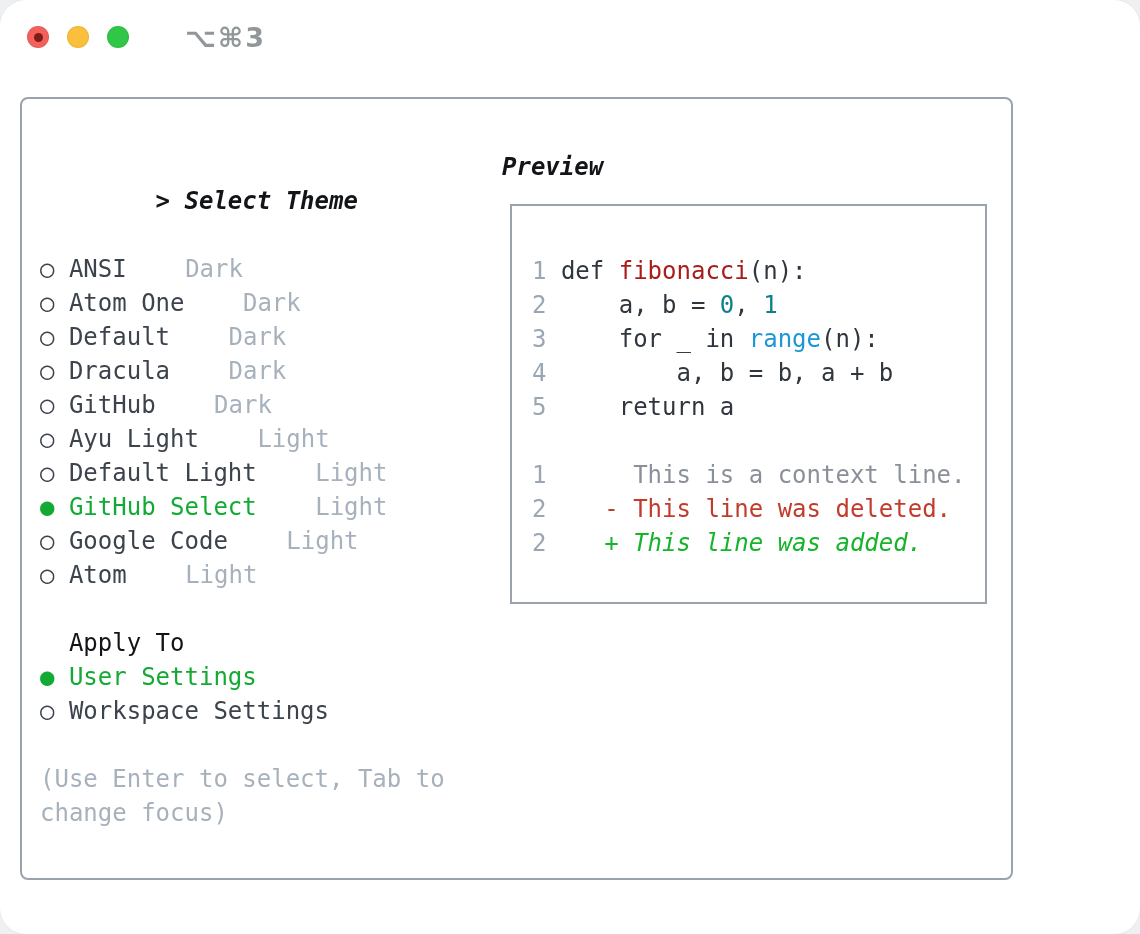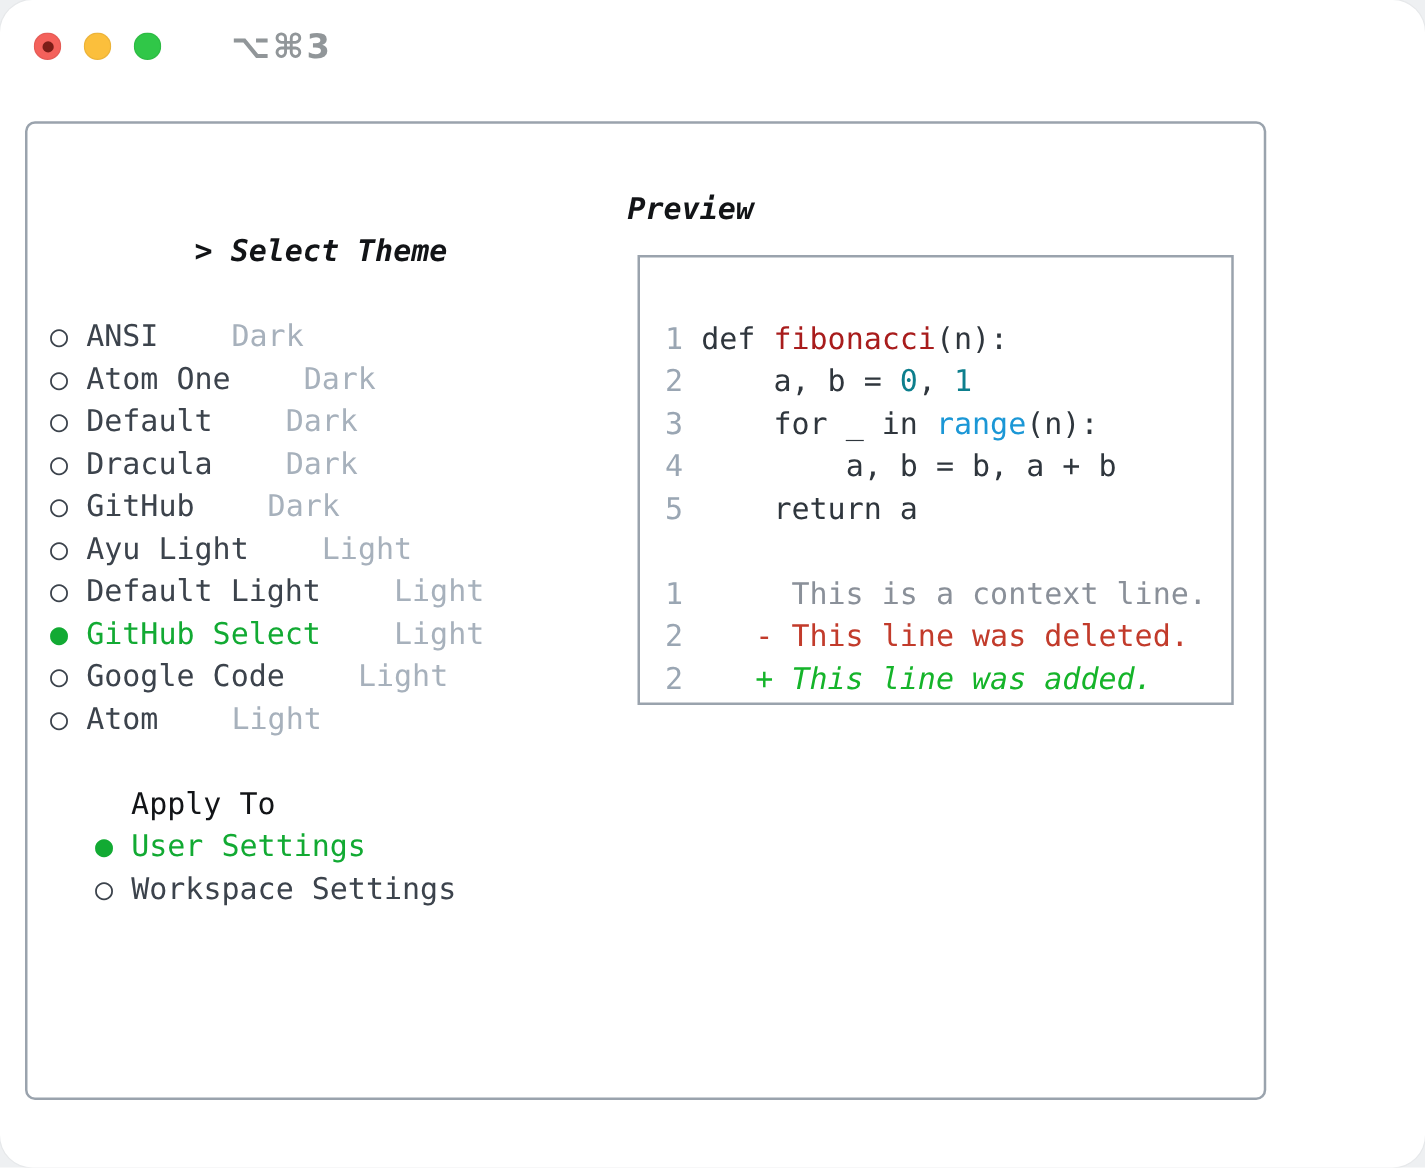--- a/index.html
+++ b/index.html
@@ -37,24 +37,24 @@
   .panel{position:absolute;left:20px;top:97px;width:993px;height:783px;background:#fff;border:2px solid var(--panel-border);border-radius:8px;display:flex;padding:51px 0 0 18px;}
   .row{white-space:pre;font-size:24px;line-height:34px;}
   .left{width:462px;}
   .right{flex:1;}
   .header-row{font-weight:bold;color:var(--text-black);font-style:italic;}
   .theme-row{cursor:pointer;color:var(--text-dark);}
   .theme-row .bullet{color:var(--text-dark);}
   .theme-row .tname{color:var(--text-dark);}
   .theme-row .tvariant{color:var(--text-muted);margin-left:44px;}
   .theme-row.selected .bullet,.theme-row.selected .tname{color:var(--accent-green);}
-  .apply-section{margin-top:34px;margin-left:36px;}
+  .apply-section{margin-top:34px;}
   .apply-header{color:var(--text-black);padding-left:2ch;}
   .hint{margin-top:34px;color:var(--hint-gray);}
-  .preview-box{margin-top:20px;margin-left:8px;width:477px;height:360px;border:2px solid var(--panel-border);padding:48px 0 0 20px;background:#fff;}
+  .preview-box{margin-top:20px;margin-left:8px;width:477px;height:400px;border:2px solid var(--panel-border);padding:48px 0 0 20px;background:#fff;}
   .pline{white-space:pre;font-size:24px;line-height:34px;min-height:34px;}
   .tok-num{color:var(--line-number);}
   .tok-code{color:var(--code-default);}
   .tok-func{color:var(--code-func);}
   .tok-lit{color:var(--code-literal);}
   .tok-builtin{color:var(--code-builtin);}
   .tok-ctx{color:var(--diff-context);}
   .tok-del{color:var(--diff-deleted);}
   .tok-add{color:var(--diff-added);font-style:italic;}
 </style>
@@ -93,20 +93,24 @@
         </div>
 
       <div class="apply-section">
         <div class="row apply-header">Apply To</div>
         <div id="apply-list">
             <div class="row theme-row selected"><span class="bullet">● </span><span class="tname">User Settings</span></div>
             <div class="row theme-row"><span class="bullet">○ </span><span class="tname">Workspace Settings</span></div>
           </div>
       </div>
 
+      <div id="hint" class="hint">
+          <div class="row">(Use Enter to select, Tab to</div>
+          <div class="row">change focus)</div>
+        </div>
     </div>
 
     <div class="right">
       <div class="row header-row">Preview</div>
       <div class="preview-box">
         <div id="preview-code">
             <div class="pline"><span class="tok-num">1 </span><span class="tok-code">def </span><span class="tok-func">fibonacci</span><span class="tok-code">(n):</span></div>
             <div class="pline"><span class="tok-num">2 </span><span class="tok-code">    a, b = </span><span class="tok-lit">0</span><span class="tok-code">, </span><span class="tok-lit">1</span></div>
             <div class="pline"><span class="tok-num">3 </span><span class="tok-code">    for _ in </span><span class="tok-builtin">range</span><span class="tok-code">(n):</span></div>
             <div class="pline"><span class="tok-num">4 </span><span class="tok-code">        a, b = b, a + b</span></div>

